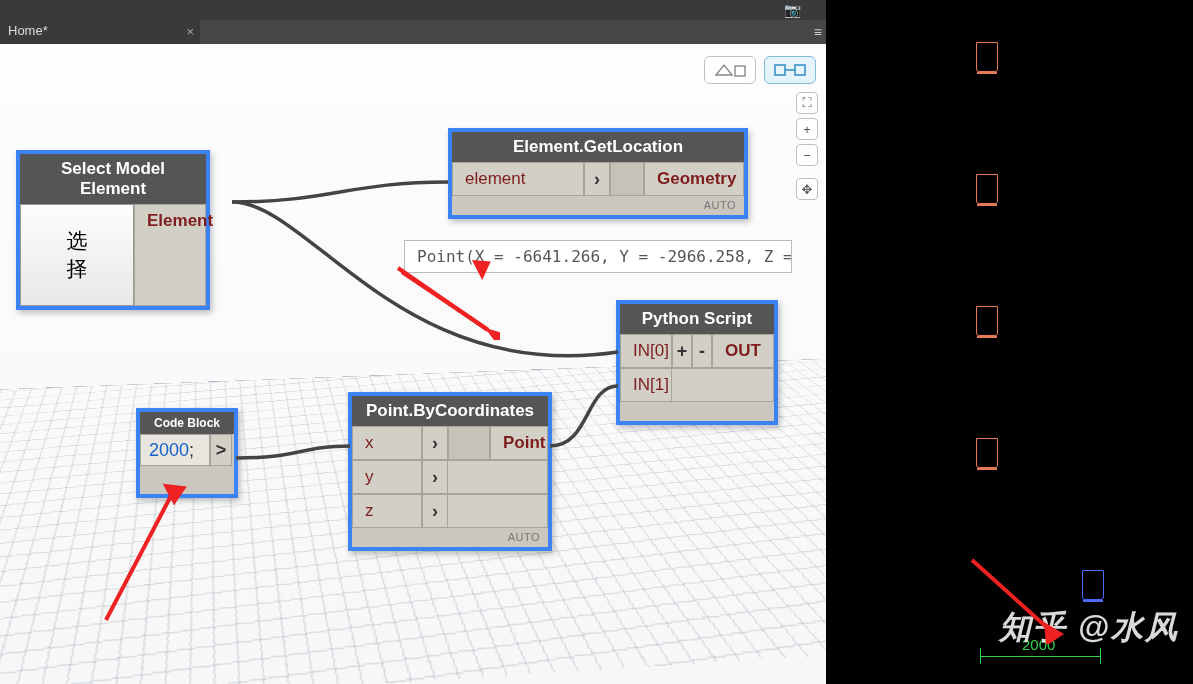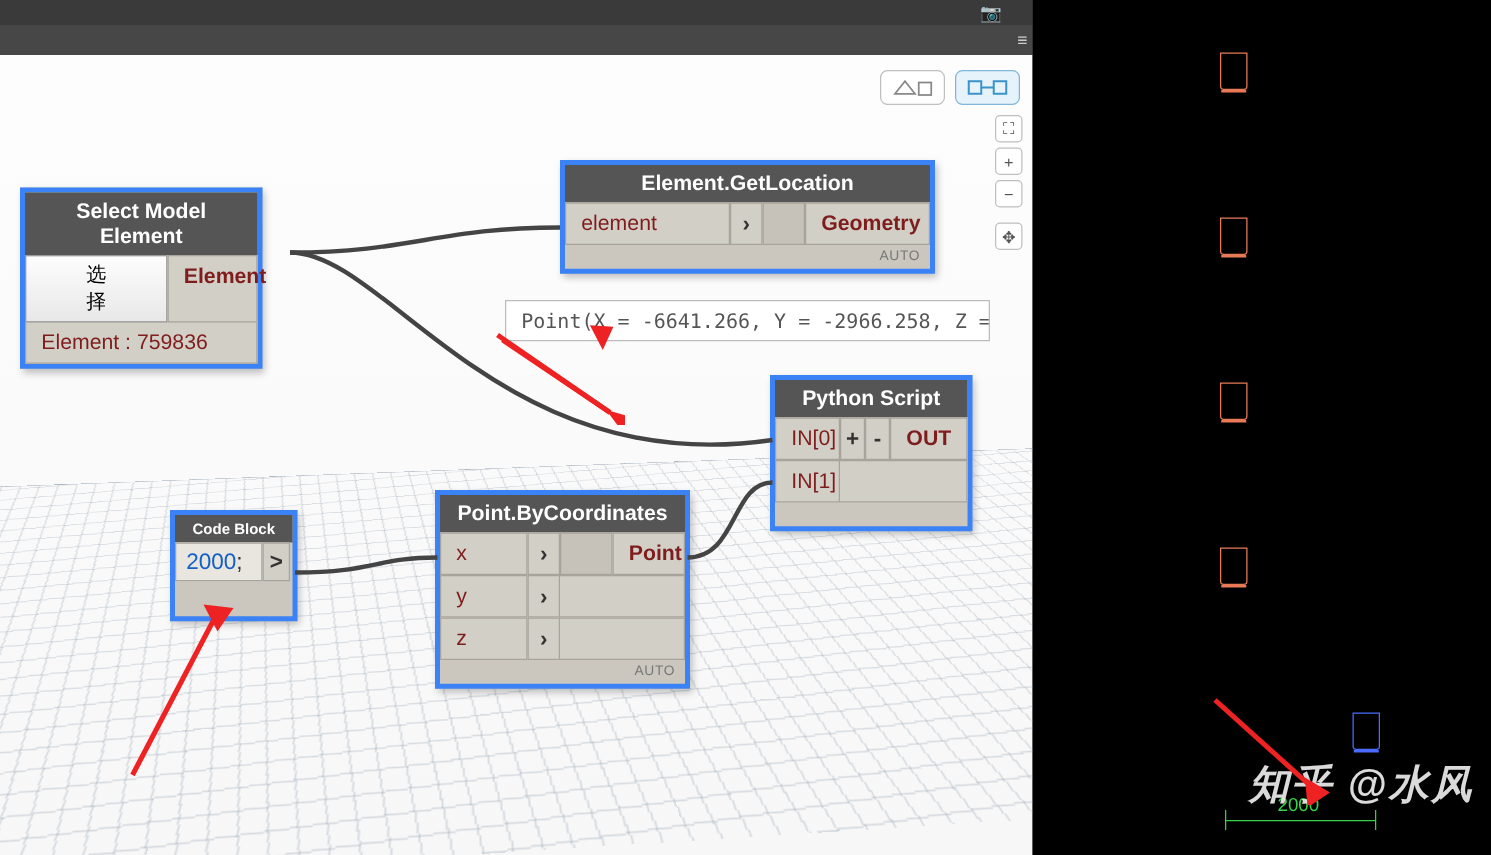--- a/index.html
+++ b/index.html
@@ -62,34 +62,38 @@
   .dim-line { position:absolute; border-top:1px solid #35d24a; }
   .dim-tick { position:absolute; width:1px; height:16px; background:#35d24a; }
 
   .watermark { position:absolute; right:14px; bottom:34px; color:#f2f2f2; font-size:32px; letter-spacing:2px; font-style:italic; opacity:.9; display:flex; align-items:center; gap:6px;}
   .watermark .zh{font-weight:600;}
 
   
   .code-input { background:#e9e6df; border:1px solid #a8a49c; padding:4px 8px 4px 8px; font-family:Consolas,monospace; font-size:18px; color:#333; min-width:70px; }
   .code-input .v { color:#1560c9; }
 
-  .sel-btn { background: linear-gradient(#fdfdfd,#e8e8e8); border:1px solid #999; padding:5px 44px; font-size:16px; cursor:pointer; }
+  .sel-btn { background: linear-gradient(#fdfdfd,#e8e8e8); border:1px solid #999; padding:22px 44px; font-size:21px; cursor:pointer; }
 </style>
 </head>
 <body>
 
 <div class="app">
 
   <div class="dynamo">
 
     <div class="topbar">
       <span class="camera-icon">📷</span>
     </div>
 
     <div class="tabbar">
+      <div class="tab">
+        <span>Home*</span>
+        <span class="tab-close">×</span>
+      </div>
       <span class="tab-menu">≡</span>
     </div>
 
     <div class="canvas">
       <div class="grid3d"></div>
     </div>
 
     <div class="toolbar-tr">
       <div class="tool-pill">
         <svg width="34" height="18">
@@ -123,21 +127,20 @@
       <path d="M236 414 C 300 414, 300 402, 350 402"></path>
       <path d="M550 402 C 590 402, 585 342, 618 342"></path>
     </svg>
 
     <div class="node" style="left:16px; top:150px; width:194px;">
       <div class="node-header">Select Model Element</div>
       <div class="row">
         <button class="sel-btn" style="flex:1">选择</button>
         <div class="cell output-lbl" style="width:72px">Element</div>
       </div>
-      <div class="cell" style="border-top:none">Element : 759836</div>
     </div>
 
     <div class="node" style="left:448px; top:128px; width:300px;">
       <div class="node-header">Element.GetLocation</div>
       <div class="row">
         <div class="cell" style="width:132px">element</div>
         <div class="port-btn">›</div>
         <div class="cell" style="flex:1;background:#c6c2ba"></div>
         <div class="cell output-lbl" style="width:100px">Geometry</div>
       </div>

